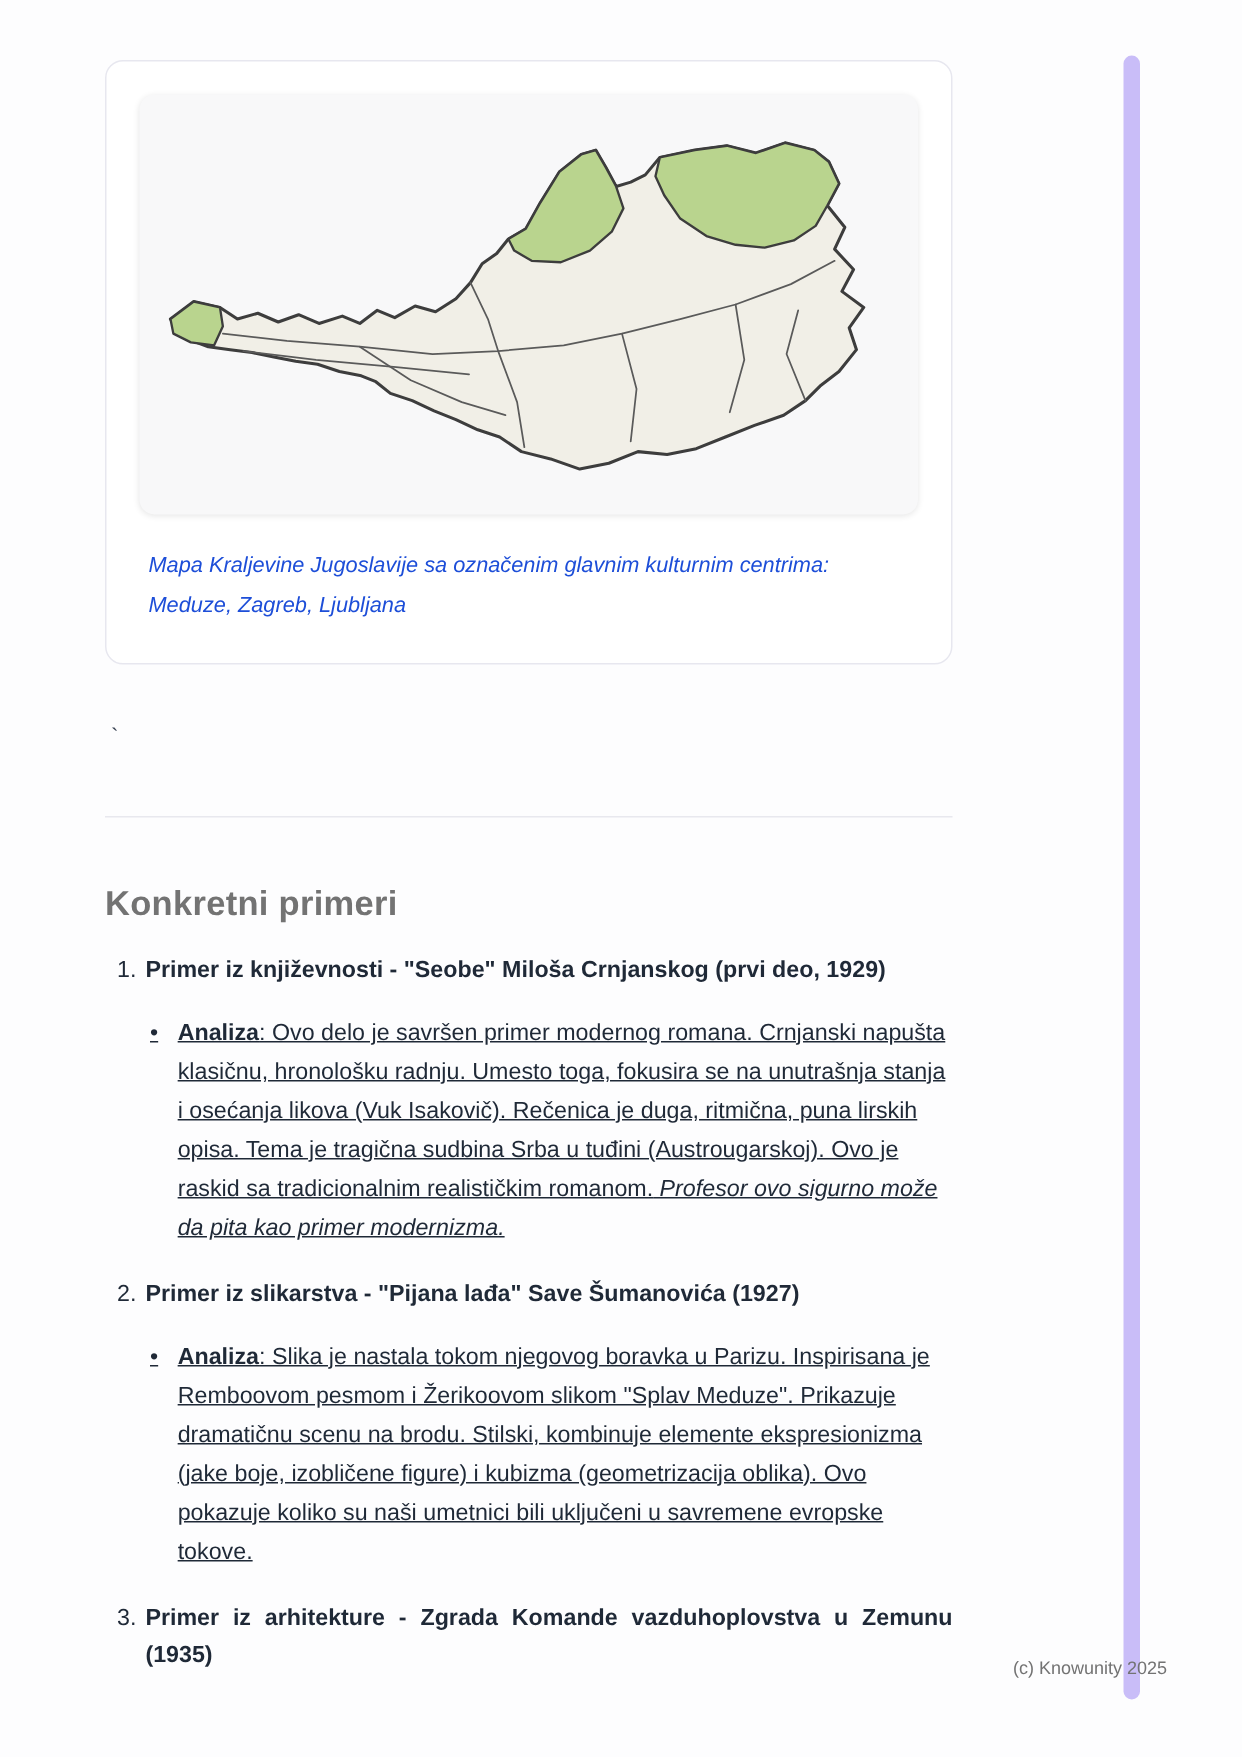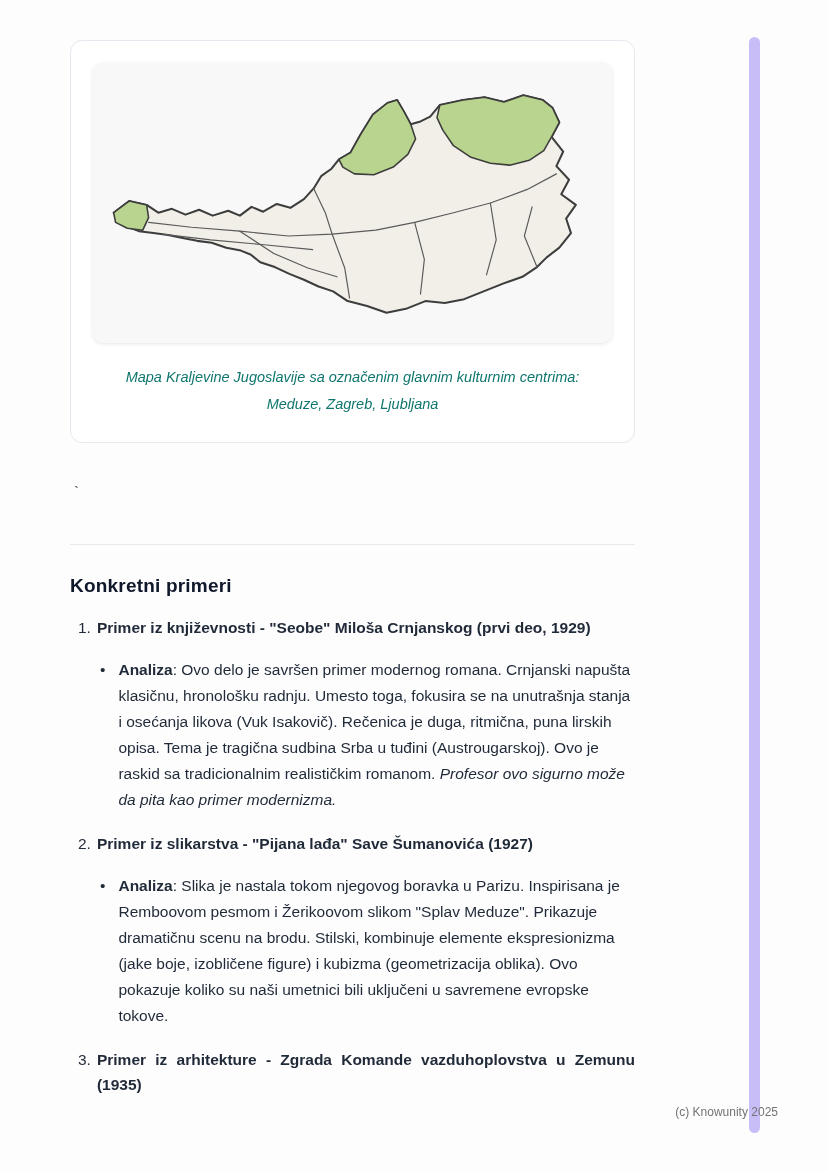--- a/index.html
+++ b/index.html
@@ -17,41 +17,41 @@
     background:#ffffff;padding:22px;box-sizing:border-box;
   }
   .map-panel{
     background:#f8f8f9;border-radius:10px;
     box-shadow:0 1px 4px rgba(0,0,0,0.10);
     height:268px;padding:6px;margin-bottom:22px;
     display:flex;align-items:center;justify-content:center;
   }
   svg.map{width:100%;height:100%;}
   .caption{
-    text-align:center;font-style:italic;color:#0f766e;
+    font-style:italic;color:#1d4ed8;
     font-size:14.5px;line-height:1.7;margin:0 6px 4px;
   }
 
   .backtick{margin:40px 0 0 4px;font-size:15px;color:#374151;}
   hr.divider{border:none;border-top:1px solid #e8e8ee;margin:44px 0 0;}
 
   h2.section-title{
-    color:#0f172a;font-size:19px;font-weight:700;
-    margin:30px 0 10px;letter-spacing:.2px;
+    color:#737373;font-size:23px;font-weight:700;
+    margin:44px 0 10px;letter-spacing:.2px;
   }
 
   .item{margin-top:18px;}
   .item-head{display:flex;font-size:15.5px;line-height:1.65;}
   .item-num{flex:0 0 auto;padding-left:8px;margin-right:6px;}
   .item-title-wrap{text-align:justify;}
   .item-title-wrap strong{font-weight:700;}
 
   .bullet{
     display:flex;margin:16px 0 6px 30px;
-    font-size:15.5px;line-height:1.68;
+    font-size:15.5px;line-height:1.68;text-decoration:underline;
   }
   .bullet::before{content:"\2022";margin-right:13px;flex:0 0 auto;}
   .bullet p{margin:0;width:512px;}
   .bullet strong{font-weight:700;}
   .bullet em.tail{font-style:italic;}
 
   .accent-bar{
     position:absolute;top:37px;right:68px;width:11px;height:1096px;
     background:#c9bdf8;border-radius:6px;z-index:1;
   }

